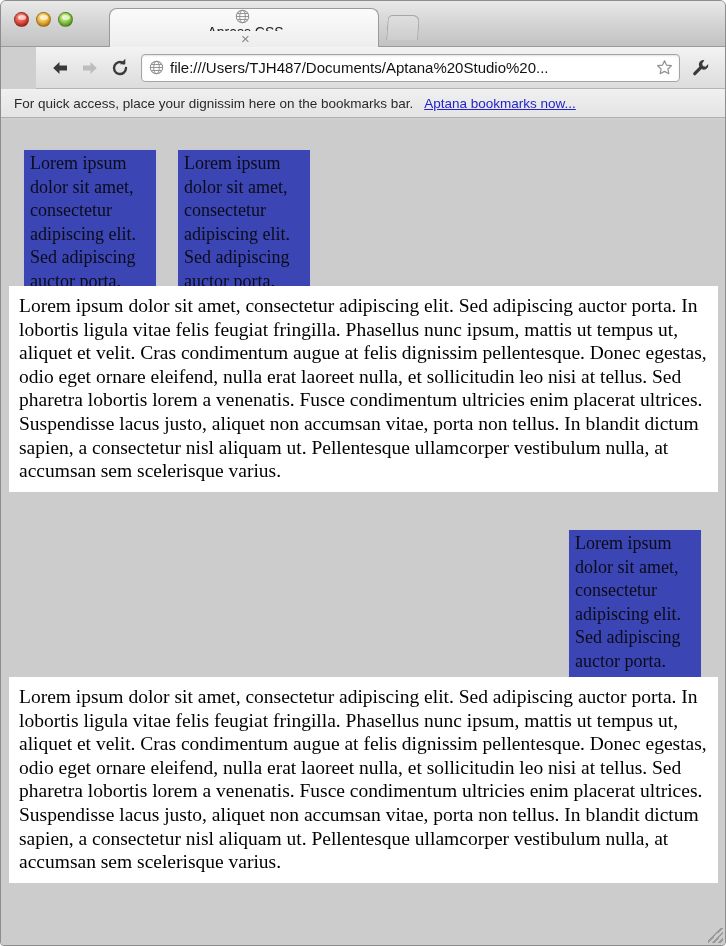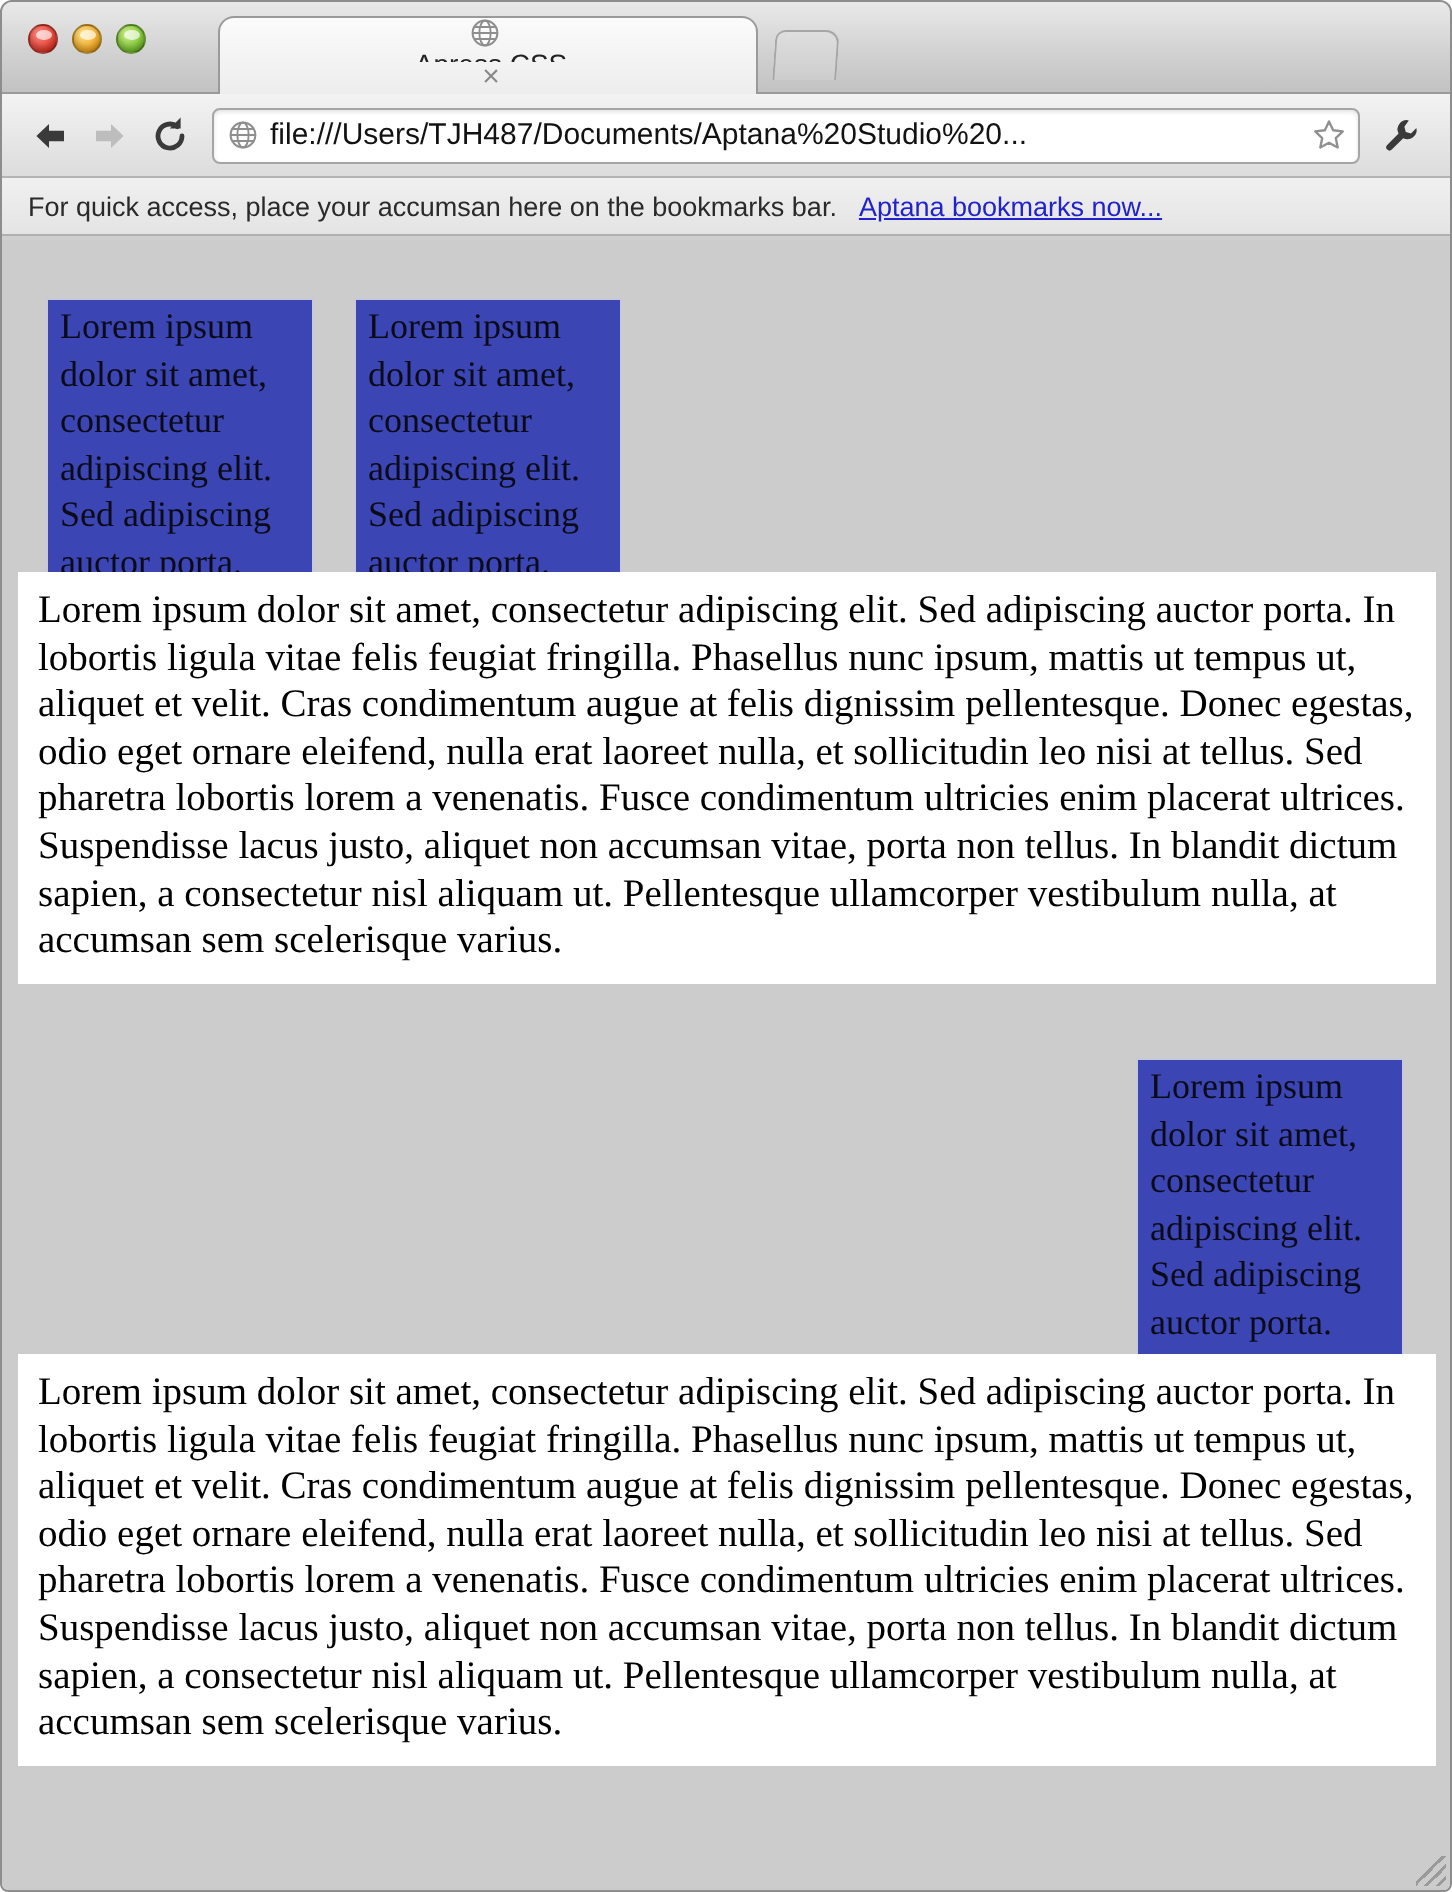--- a/index.html
+++ b/index.html
@@ -83,20 +83,21 @@
     transform: skewX(-4deg);
   }
 
   
   .toolbar {
     height: 42px;
     display: flex; align-items: center;
     padding: 0 9px;
     background: linear-gradient(to bottom, #f3f3f3, #dcdcdc);
     border-bottom: 1px solid #b4b4b4;
+    margin-left: 35px;
   }
   .tbtn {
     width: 30px; height: 30px;
     display: flex; align-items: center; justify-content: center;
     flex: 0 0 auto;
   }
   .omnibox {
     flex: 1 1 auto;
     height: 28px;
     margin: 0 6px 0 6px;
@@ -251,21 +252,21 @@
     </div>
 
     <div class="tbtn">
       <svg width="20" height="20" viewBox="0 0 20 20">
         <path d="M13.4 2.2 a4.6 4.6 0 0 0 -5.1 6.6 L2.6 14.5 a1.6 1.6 0 0 0 2.3 2.3 l5.7 -5.7 a4.6 4.6 0 0 0 6.6 -5.1 l-2.7 2.7 -2.6 -0.7 -0.7 -2.6 Z" fill="#3a3a3a"></path>
       </svg>
     </div>
   </div>
 
   <div class="bookmarks">
-    <span>For quick access, place your accumsan here on the bookmarks bar.</span>
+    <span>For quick access, place your dignissim here on the bookmarks bar.</span>
     <span class="bm-link">Aptana bookmarks now...</span>
   </div>
 
   <div class="viewport">
 
     <div class="row-top">
       <div class="floatbox">Lorem ipsum dolor sit amet, consectetur adipiscing elit. Sed adipiscing auctor porta.</div>
       <div class="floatbox">Lorem ipsum dolor sit amet, consectetur adipiscing elit. Sed adipiscing auctor porta.</div>
     </div>
 

